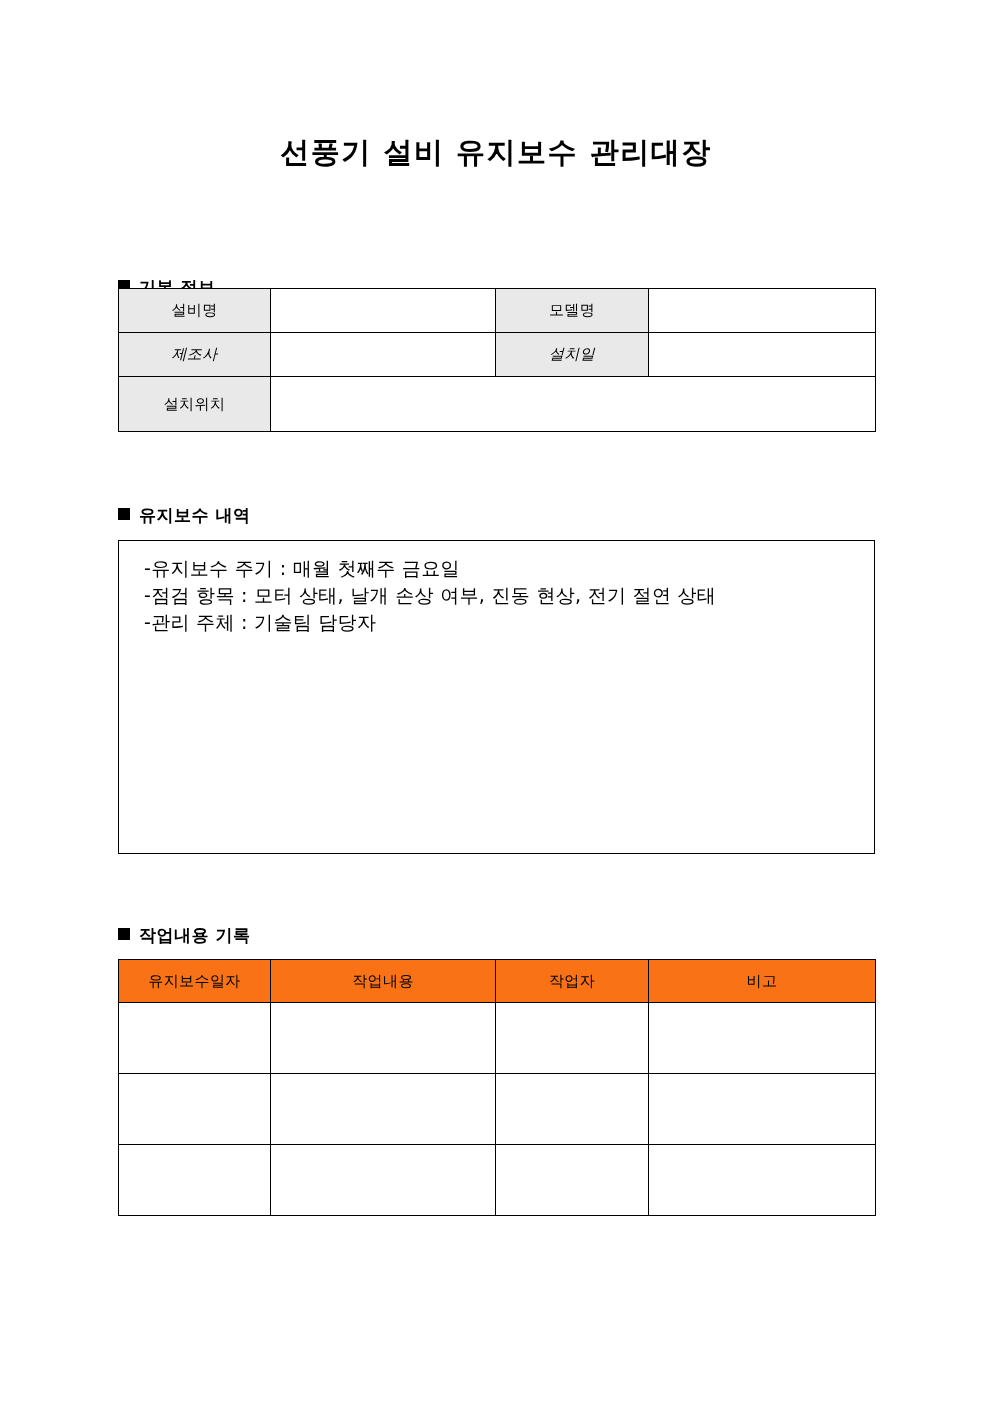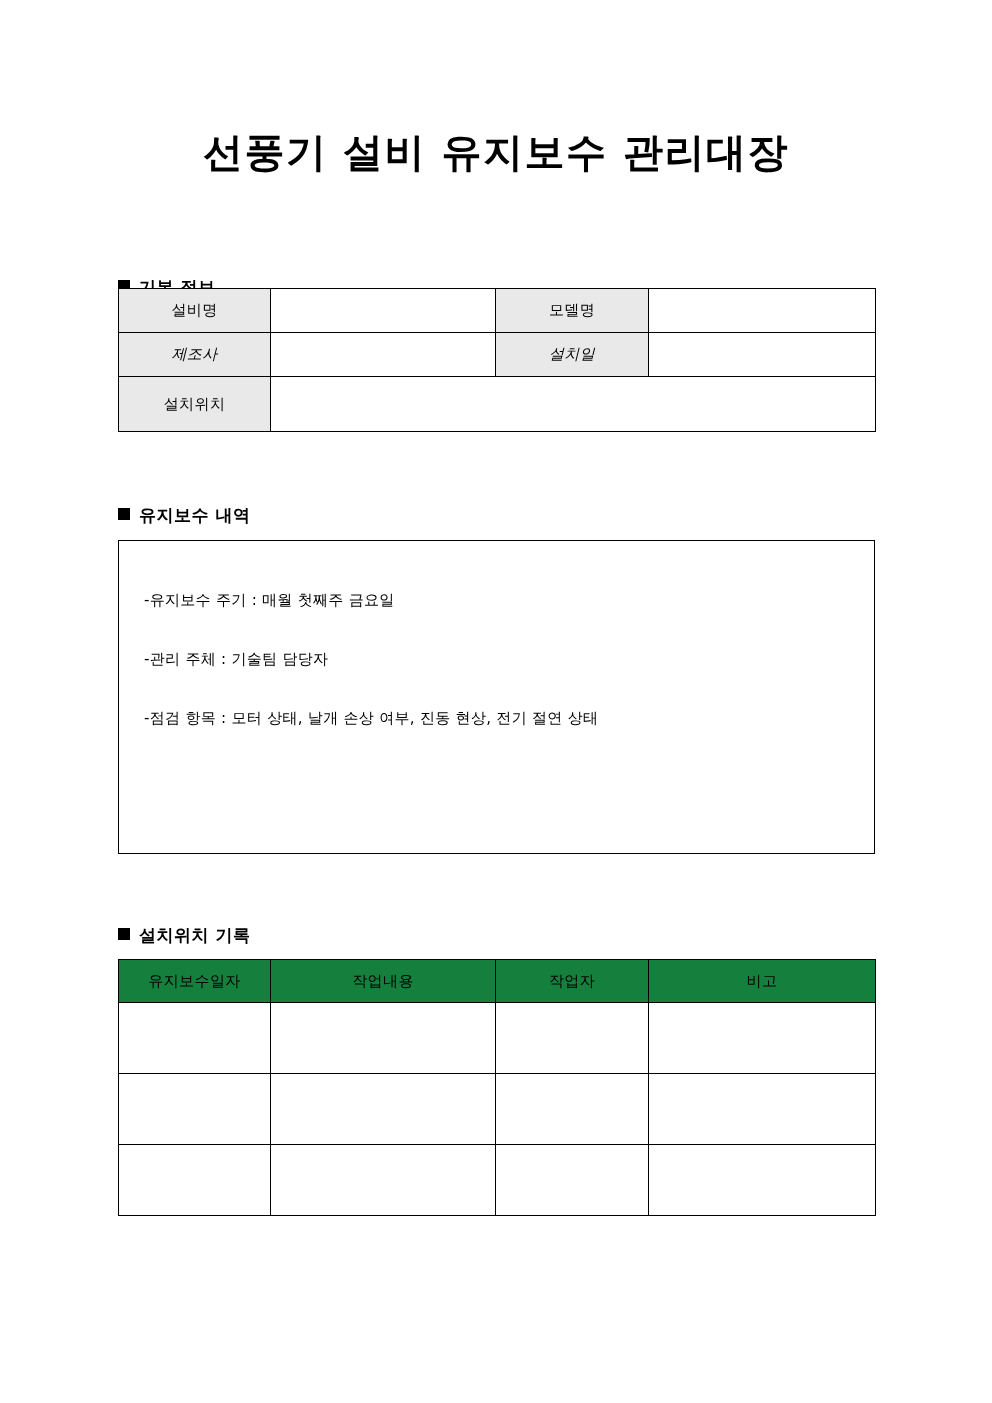--- a/index.html
+++ b/index.html
@@ -23,21 +23,21 @@
     box-sizing: border-box;
   }
 
   
   .doc-title {
     position: absolute;
     left: 0;
     top: 132px;
     width: 992px;
     text-align: center;
-    font-size: 40px;
+    font-size: 29px;
     font-weight: bold;
     letter-spacing: 1.5px;
     line-height: 40px;
     white-space: nowrap;
   }
 
   
   .section-heading {
     position: absolute;
     left: 118px;
@@ -90,43 +90,42 @@
   #table-basic .r1 { height: 44px; }
   #table-basic .r2 { height: 44px; font-style: italic; }
   #table-basic .r3 { height: 55px; }
   .col-a { width: 152px; }
   .col-b { width: 225px; }
   .col-c { width: 153px; }
   .col-d { width: 227px; }
 
   
   #table-record { top: 959px; }
-  #table-record thead th { height: 42px; background: #15803d; }
+  #table-record thead th { height: 42px; background: #f97316; }
   #table-record tbody td { height: 70px; }
 
   
   #detail-box {
     position: absolute;
     left: 118px;
     top: 540px;
     width: 757px;
     height: 314px;
     border: 1px solid #000000;
     box-sizing: border-box;
     background: #ffffff;
   }
   #detail-box .detail-lines {
     padding: 14px 0 0 25px;
   }
   #detail-box .detail-line {
-    font-size: 15px;
+    font-size: 19px;
     line-height: 27px;
     letter-spacing: 0.3px;
     white-space: nowrap;
-    margin-top: 32px;
   }
 </style>
 </head>
 <body>
 
 <div class="page">
 
   <div class="doc-title">선풍기 설비 유지보수 관리대장</div>
 
   <div class="section-heading" id="heading-basic">
@@ -160,27 +159,27 @@
     </tbody>
   </table>
 
   <div class="section-heading" id="heading-detail">
     <span class="bullet"></span><span>유지보수 내역</span>
   </div>
 
   <div id="detail-box">
     <div class="detail-lines">
       <div class="detail-line">-유지보수 주기 : 매월 첫째주 금요일</div>
+      <div class="detail-line">-점검 항목 : 모터 상태, 날개 손상 여부, 진동 현상, 전기 절연 상태</div>
       <div class="detail-line">-관리 주체 : 기술팀 담당자</div>
-      <div class="detail-line">-점검 항목 : 모터 상태, 날개 손상 여부, 진동 현상, 전기 절연 상태</div>
     </div>
   </div>
 
   <div class="section-heading" id="heading-record">
-    <span class="bullet"></span><span>설치위치 기록</span>
+    <span class="bullet"></span><span>작업내용 기록</span>
   </div>
 
   <table class="doc-table" id="table-record">
     <colgroup>
       <col class="col-a">
         <col class="col-b">
         <col class="col-c">
         <col class="col-d">
     </colgroup>
     <thead>

